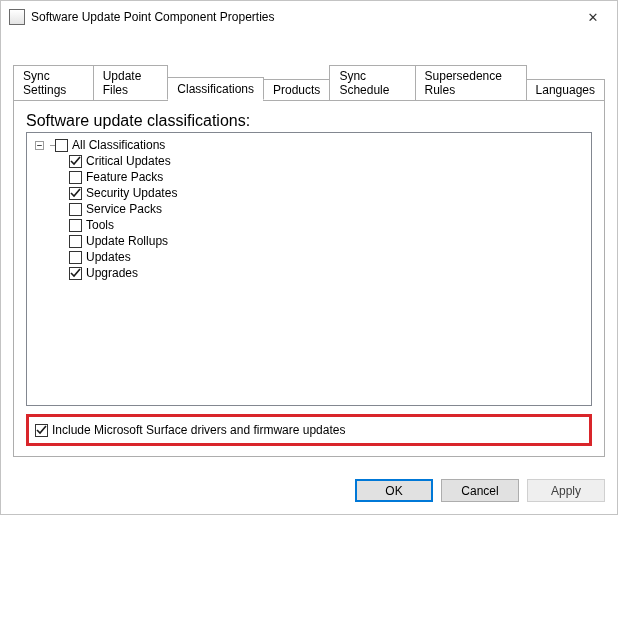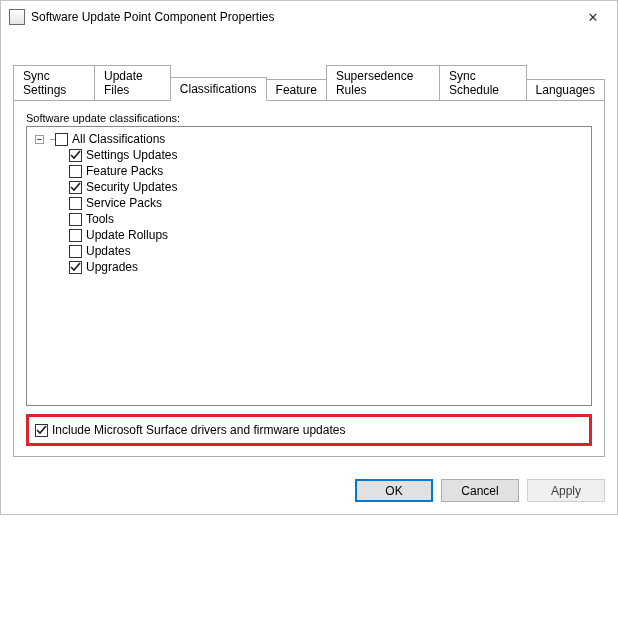--- a/index.html
+++ b/index.html
@@ -84,21 +84,21 @@
   }
   .tabpage {
     border:1px solid #adadad;
     flex:1;
     padding:12px 12px 10px 12px;
     display:flex;
     flex-direction:column;
     background:#fff;
   }
   .tree-label {
-    font-size:11px;
+    font-size:16px;
     margin-bottom:2px;
   }
   .tree {
     flex:1;
     border:1px solid #828790;
     background:#fff;
     padding:4px 2px;
     overflow:auto;
     font-size:12px;
     line-height:16px;
@@ -179,42 +179,42 @@
     <div class="close-btn">
       <span>✕</span>
     </div>
   </div>
 
   <div class="client">
     <div class="tabs" id="tabs">
         <div class="tab inactive">Sync Settings</div>
         <div class="tab inactive">Update Files</div>
         <div class="tab active">Classifications</div>
-        <div class="tab inactive">Feature</div>
+        <div class="tab inactive">Products</div>
+        <div class="tab inactive">Sync Schedule</div>
         <div class="tab inactive">Supersedence Rules</div>
-        <div class="tab inactive">Sync Schedule</div>
         <div class="tab inactive">Languages</div>
       </div>
 
     <div class="tabpage">
       <div class="tree-label">Software update classifications:</div>
       <div class="tree" id="tree">
           <div class="tree-node tree-indent0">
             <span class="expander">−</span>
             <span class="hline"></span>
             <span class="chk"></span>
             <span>All Classifications</span>
           </div>
           <div class="tree-node tree-indent1">
             <span class="chk checked">
               <svg viewBox="0 0 11 11">
                 <polyline points="1,5 4,8 10,1" fill="none" stroke="#1a1a1a" stroke-width="1.6"></polyline>
               </svg>
             </span>
-            <span>Settings Updates</span>
+            <span>Critical Updates</span>
           </div>
           <div class="tree-node tree-indent1">
             <span class="chk"></span>
             <span>Feature Packs</span>
           </div>
           <div class="tree-node tree-indent1">
             <span class="chk checked">
               <svg viewBox="0 0 11 11">
                 <polyline points="1,5 4,8 10,1" fill="none" stroke="#1a1a1a" stroke-width="1.6"></polyline>
               </svg>

